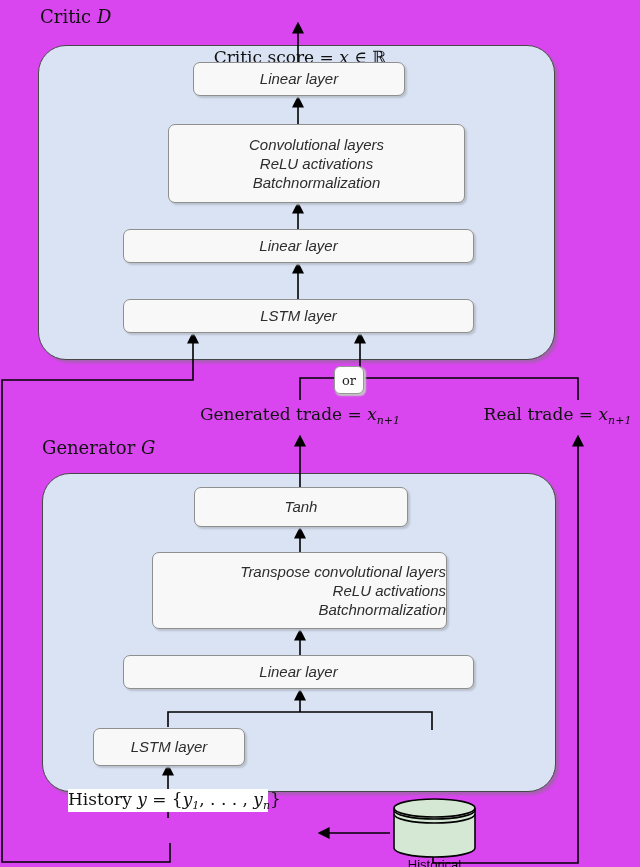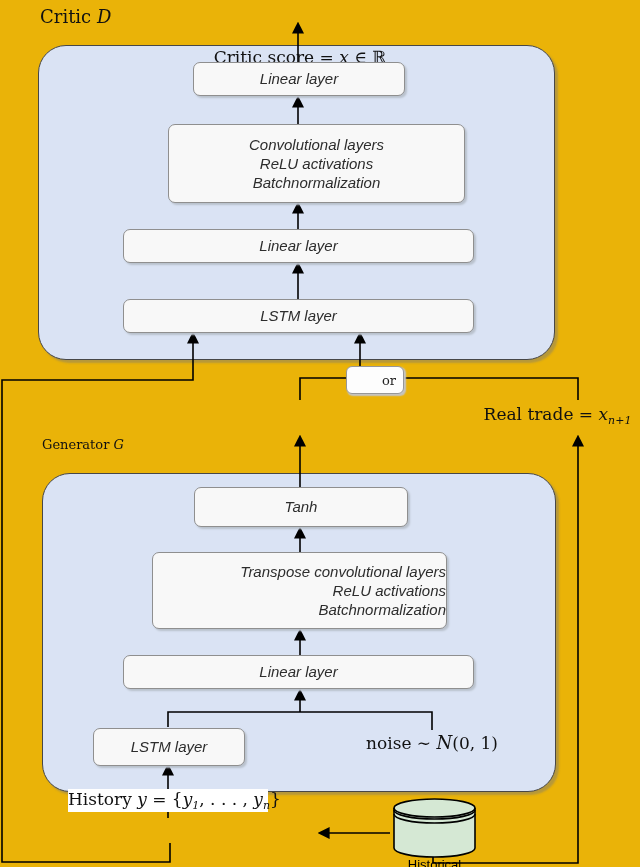--- a/index.html
+++ b/index.html
@@ -1,16 +1,16 @@
 <!DOCTYPE html>
 <html><head>
 <meta charset="utf-8">
 <style>
   html,body{margin:0;padding:0;background:#fff;}
-  .canvas{position:relative;width:640px;height:867px;background:#eab308;overflow:hidden;
+  .canvas{position:relative;width:640px;height:867px;background:#d946ef;overflow:hidden;
           font-family:"Liberation Sans",sans-serif;}
   svg.wires{position:absolute;left:0;top:0;z-index:2;}
   .container{position:absolute;z-index:1;background:#dae3f4;border:1.6px solid #474747;
              border-radius:28px;box-shadow:3px 3px 2px rgba(120,120,120,.45);}
   .node{position:absolute;z-index:3;background:#f8f8f8;border:1px solid #8f8f8f;border-radius:7px;
         box-shadow:2px 2px 2px #b9c1cc;display:flex;flex-direction:column;align-items:center;
         justify-content:center;font-size:15px;color:#2d2d2d;line-height:1.28;text-align:center;font-style:italic;}
   .mlabel{position:absolute;z-index:3;font-family:"DejaVu Serif","Liberation Serif",serif;
           font-size:17px;color:#111;white-space:nowrap;}
   .mlabel i{font-style:italic;}
@@ -69,50 +69,50 @@
     <span>ReLU activations</span>
     <span>Batchnormalization</span>
   </div>
   <div class="node" style="left:123px;top:229px;width:349px;height:32px;">
     <span>Linear layer</span>
   </div>
   <div class="node" style="left:123px;top:299px;width:349px;height:32px;">
     <span>LSTM layer</span>
   </div>
 
-  <div class="orbox" style="left:346px;top:366px;width:28px;height:26px;padding-left:28px;">
+  <div class="orbox" style="left:334px;top:366px;width:28px;height:26px;">
     <span>or</span>
   </div>
 
+  <div class="mlabel center" style="left:150px;top:404px;width:300px;">
+    <span>Generated trade = </span><i>x</i><sub>n+1</sub>
+  </div>
   <div class="mlabel center" style="left:475px;top:404px;width:165px;">
     <span>Real trade = </span><i>x</i><sub>n+1</sub>
   </div>
 
-  <div class="mlabel" style="left:42px;top:437px;font-size:13px;">
+  <div class="mlabel" style="left:42px;top:437px;font-size:18px;">
     <span>Generator </span><i>G</i>
   </div>
 
   <div class="container" style="left:42px;top:473px;width:512px;height:317px;"></div>
 
   <div class="node" style="left:194px;top:487px;width:212px;height:38px;">
     <span>Tanh</span>
   </div>
   <div class="node" style="left:152px;top:552px;width:293px;height:75px;align-items:flex-end;">
     <span>Transpose convolutional layers</span>
     <span>ReLU activations</span>
     <span>Batchnormalization</span>
   </div>
   <div class="node" style="left:123px;top:655px;width:349px;height:32px;">
     <span>Linear layer</span>
   </div>
   <div class="node" style="left:93px;top:728px;width:150px;height:36px;">
     <span>LSTM layer</span>
-  </div>
-  <div class="mlabel center" style="left:352px;top:732px;width:160px;">
-    <span>noise ∼ </span><i style="font-size:18px;">N</i><span>(0, 1)</span>
   </div>
 
   <div class="mlabel center" style="left:68px;top:789px;width:200px;background:#fff;">
     <span>History </span><i>y</i><span> = {</span><i>y</i><sub>1</sub><span>, . . . , </span><i>y</i><sub>n</sub><span>}</span>
   </div>
 
   <div class="dbwrap" style="left:392px;top:797px;width:85px;height:62px;">
     <svg width="85" height="62" viewBox="0 0 85 62">
       <g stroke="#000" stroke-width="1.6" fill="#d5e8d4">
         <path d="M2,11 V51 A40.5,9 0 0 0 83,51 V11"></path>

